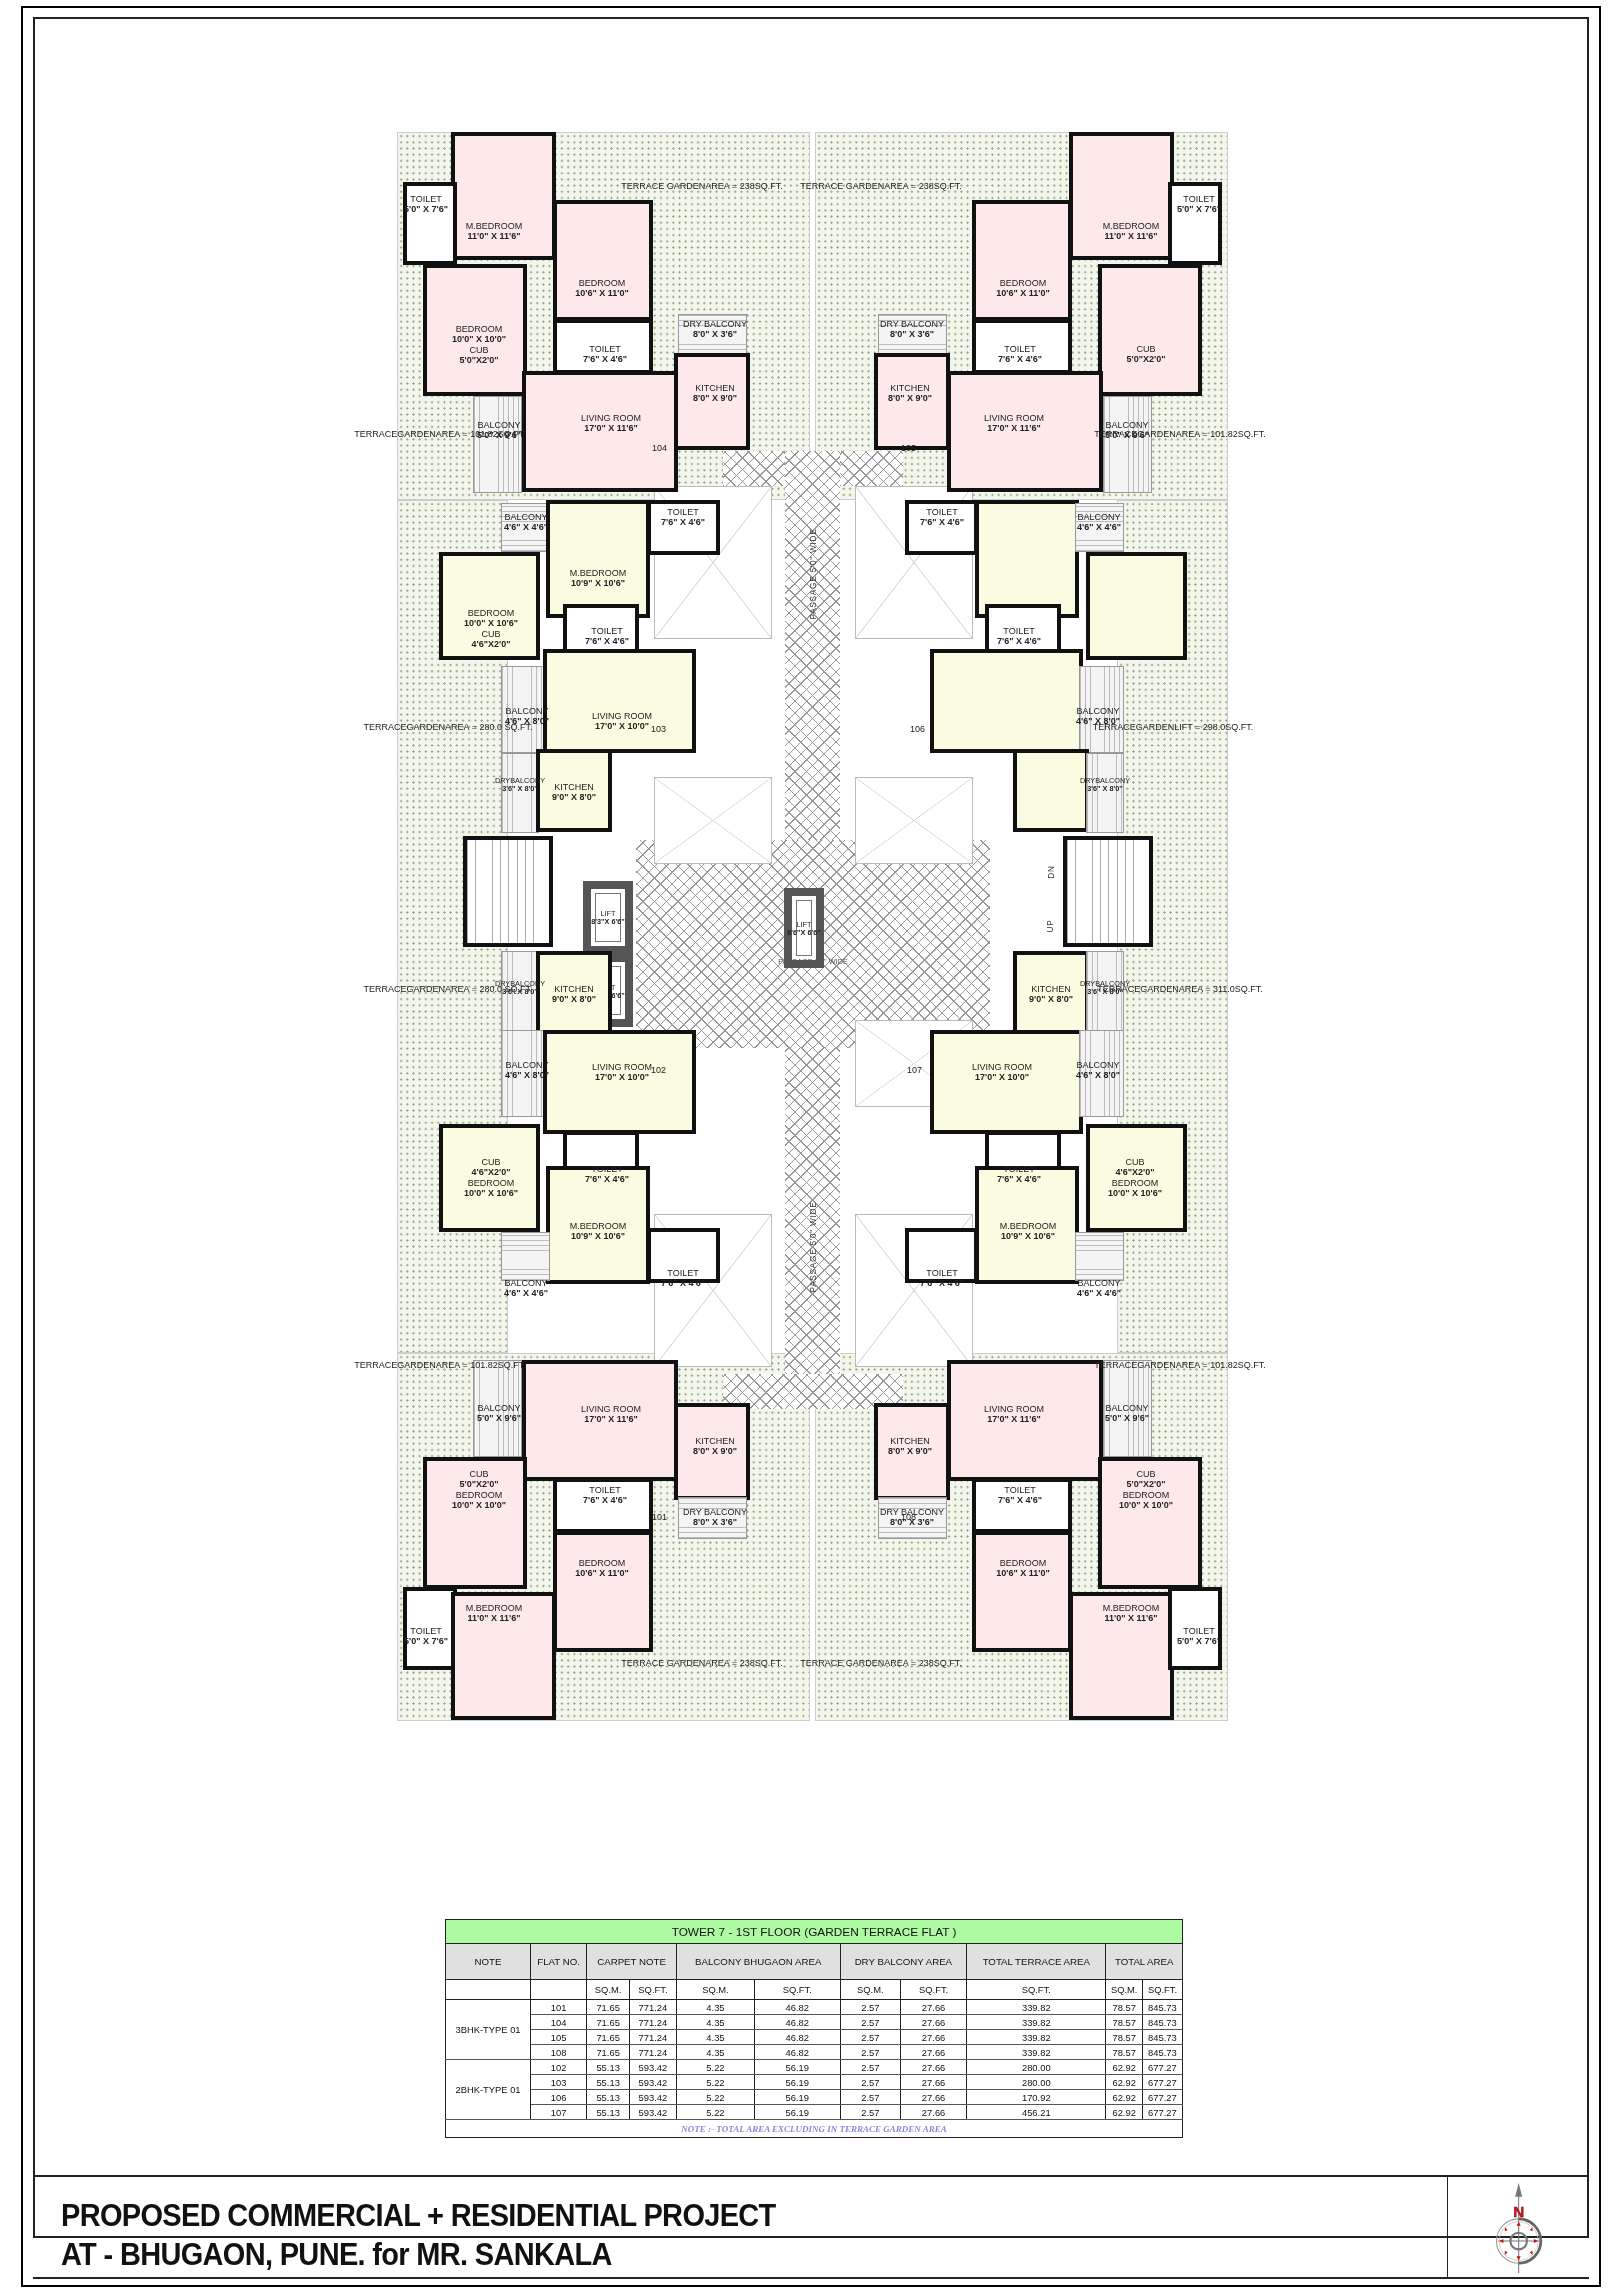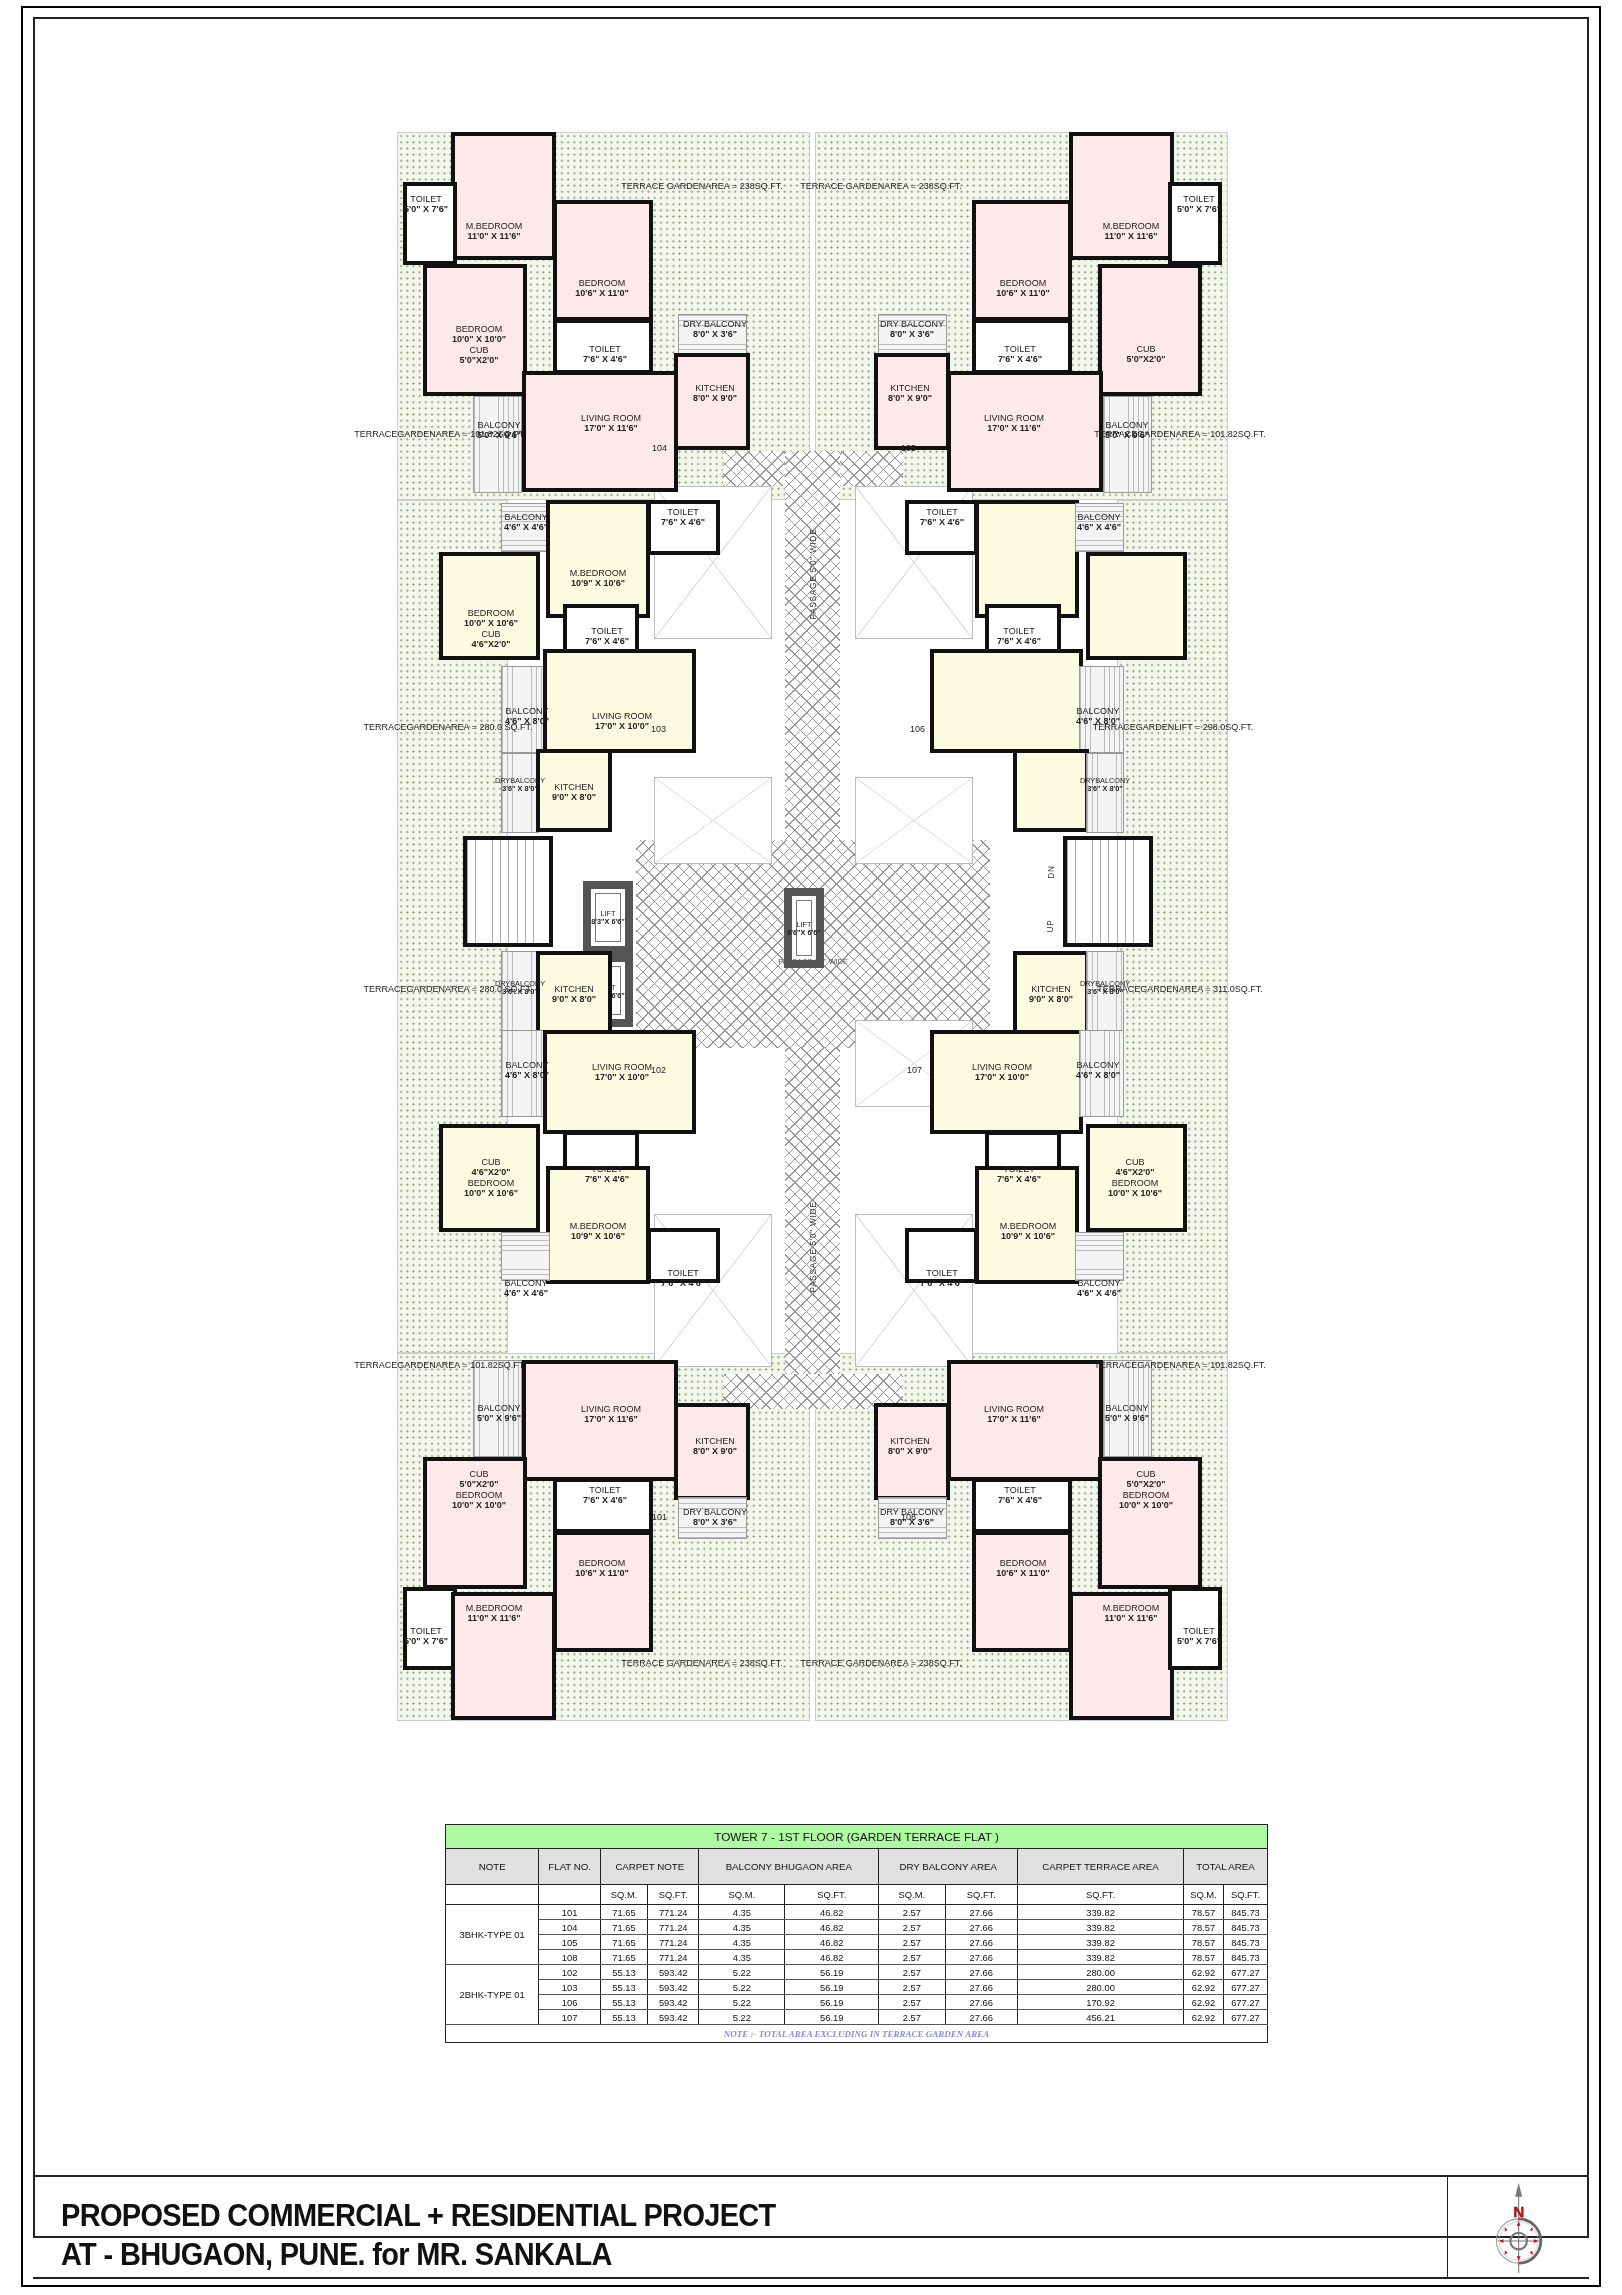--- a/index.html
+++ b/index.html
@@ -22,21 +22,21 @@
   .balc.h{background-image:repeating-linear-gradient(0deg,#bbb 0 0.7px,transparent 0.7px 4.9px);}
   .stair{position:absolute;box-sizing:border-box;border:4.9px solid #111;background:#fff;background-image:repeating-linear-gradient(90deg,#aaa 0 0.7px,transparent 0.7px 8.3px);}
   .lift{position:absolute;box-sizing:border-box;border:8.3px solid #555;background:#fff;}
   .lift .inner{position:absolute;inset:4.2px;border:1.4px solid #777;}
   .lbl{position:absolute;text-align:center;font-size:9px;line-height:10.4px;color:#222;white-space:nowrap;transform:translateX(-50%);}
   .lbl b{display:block;font-weight:bold;}
   .lbl.small{font-size:7.3px;line-height:8.3px;}
   .flatno{position:absolute;font-size:9px;color:#222;}
   .vlbl{position:absolute;font-size:8.3px;color:#333;transform:rotate(-90deg);transform-origin:center;white-space:nowrap;letter-spacing:0.7px;}
   
-  .tbl{position:absolute;left:445px;top:1824px;width:823px;border-collapse:collapse;font-size:9.4px;}
+  .tbl{position:absolute;left:445px;top:1919px;width:738px;border-collapse:collapse;font-size:9.4px;}
   .tbl td,.tbl th{border:1.4px solid #222;text-align:center;padding:0;font-weight:normal;}
   .tbl .cap{background:#aefaa2;font-size:11.8px;height:23px;}
   .tbl .hdr th{background:#e0e0e0;height:35px;font-size:9.7px;line-height:11.8px;}
   .tbl .units td{height:19.4px;}
   .tbl .row td{height:14px;border-top:0.7px solid #555;border-bottom:0.7px solid #555;}
   .tbl .note td{height:16.6px;color:#8a8adc;font-style:italic;font-weight:bold;font-family:"Liberation Serif",serif;font-size:9px;}
 </style>
 </head>
 <body>
 
@@ -266,21 +266,21 @@
   <tbody>
       <tr>
         <td class="cap" colspan="11">TOWER 7 - 1ST FLOOR (GARDEN TERRACE FLAT )</td>
       </tr>
   <tr class="hdr">
     <th>NOTE</th>
     <th>FLAT NO.</th>
     <th colspan="2">CARPET NOTE</th>
     <th colspan="2">BALCONY BHUGAON AREA</th>
     <th colspan="2">DRY BALCONY AREA</th>
-    <th>CARPET TERRACE AREA</th>
+    <th>TOTAL TERRACE AREA</th>
     <th colspan="2">TOTAL  AREA</th>
   </tr>
   <tr class="units">
     <td></td>
     <td></td>
     <td>SQ.M.</td>
     <td>SQ.FT.</td>
     <td>SQ.M.</td>
     <td>SQ.FT.</td>
     <td>SQ.M.</td>

